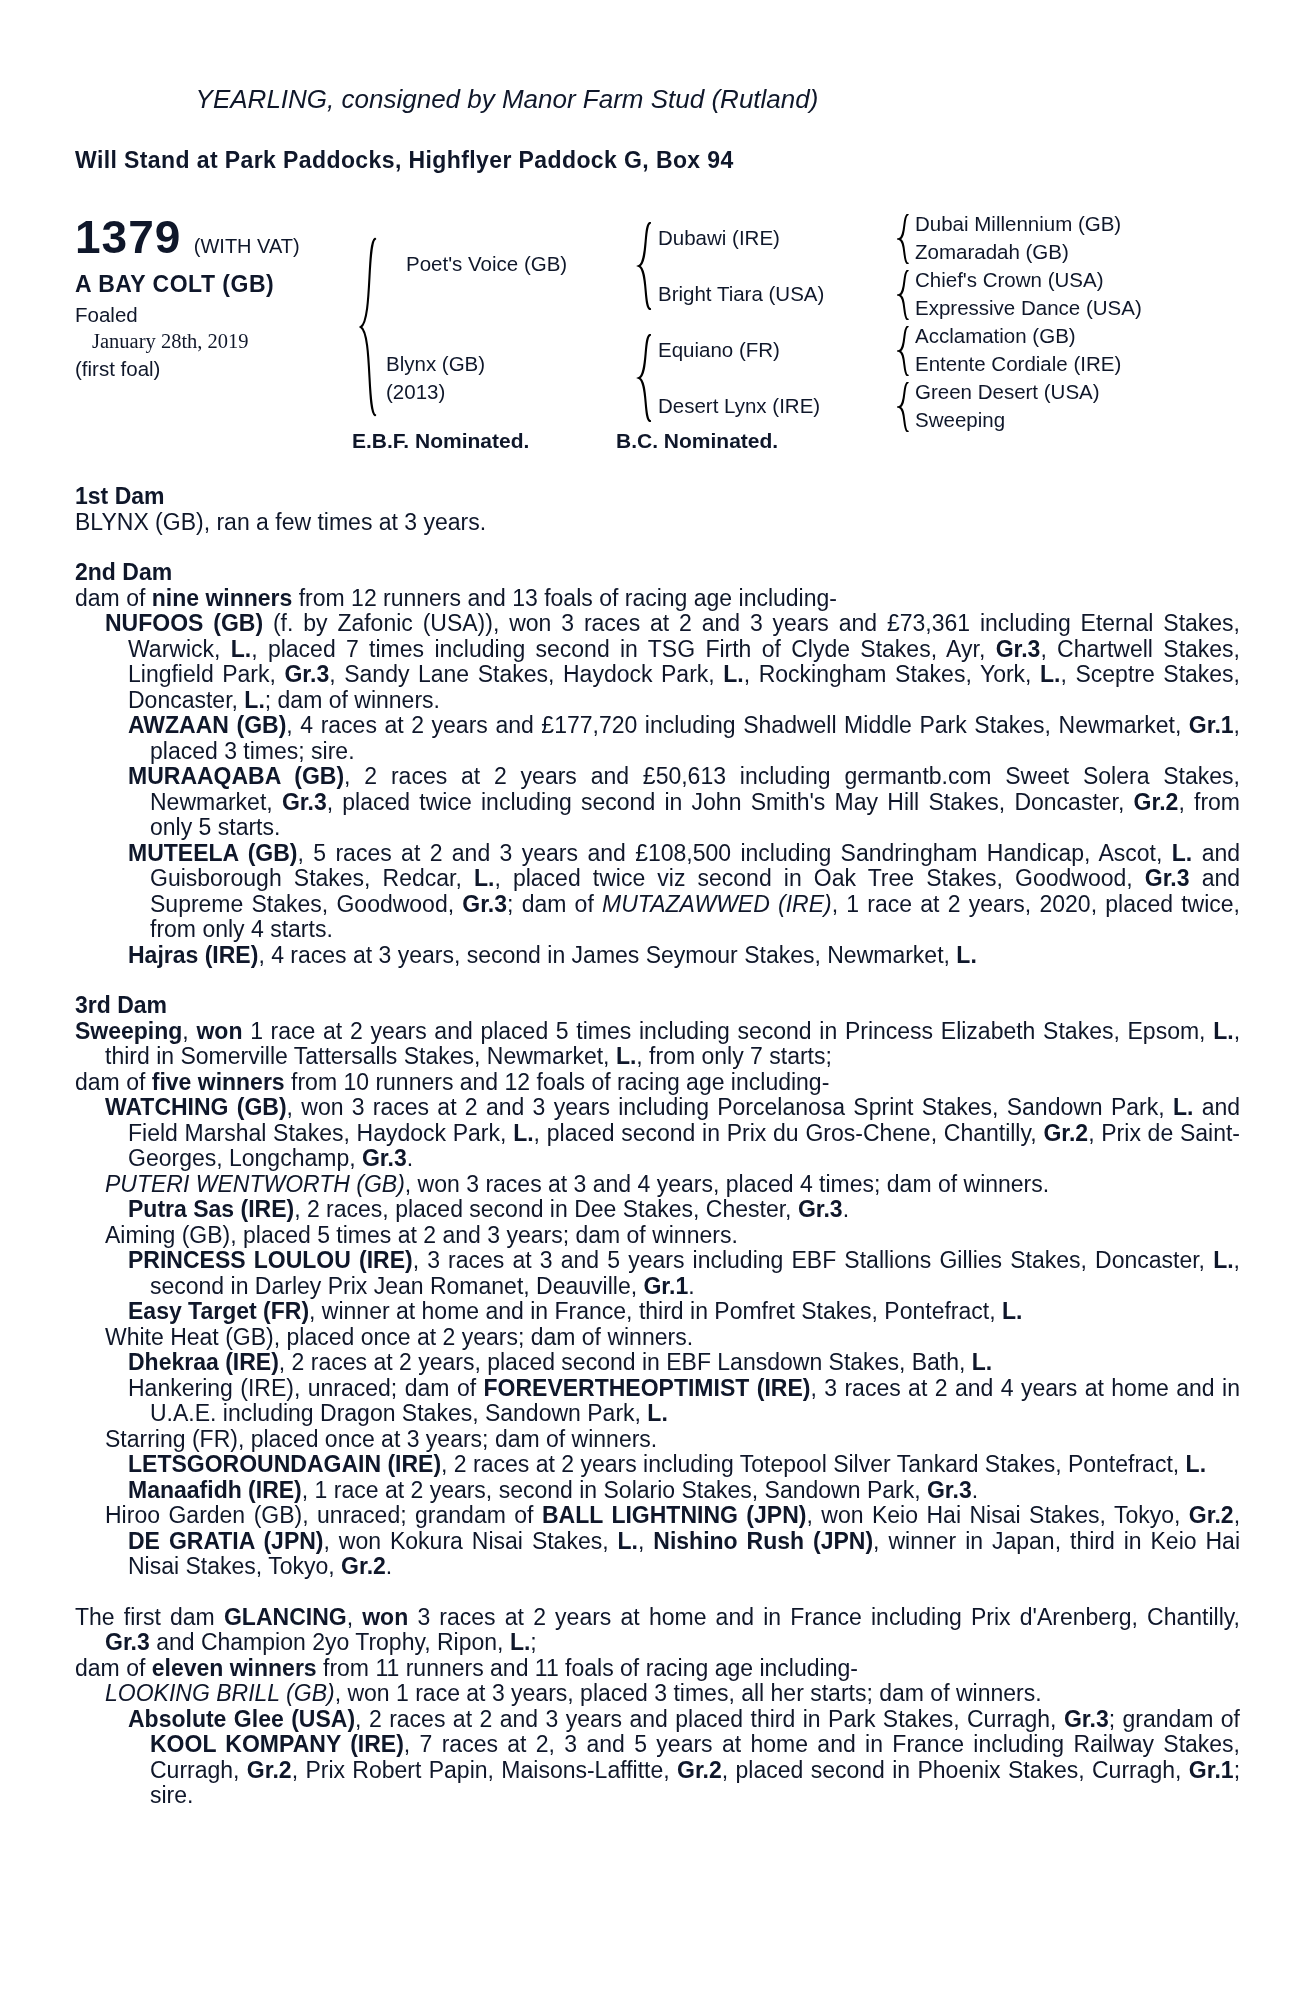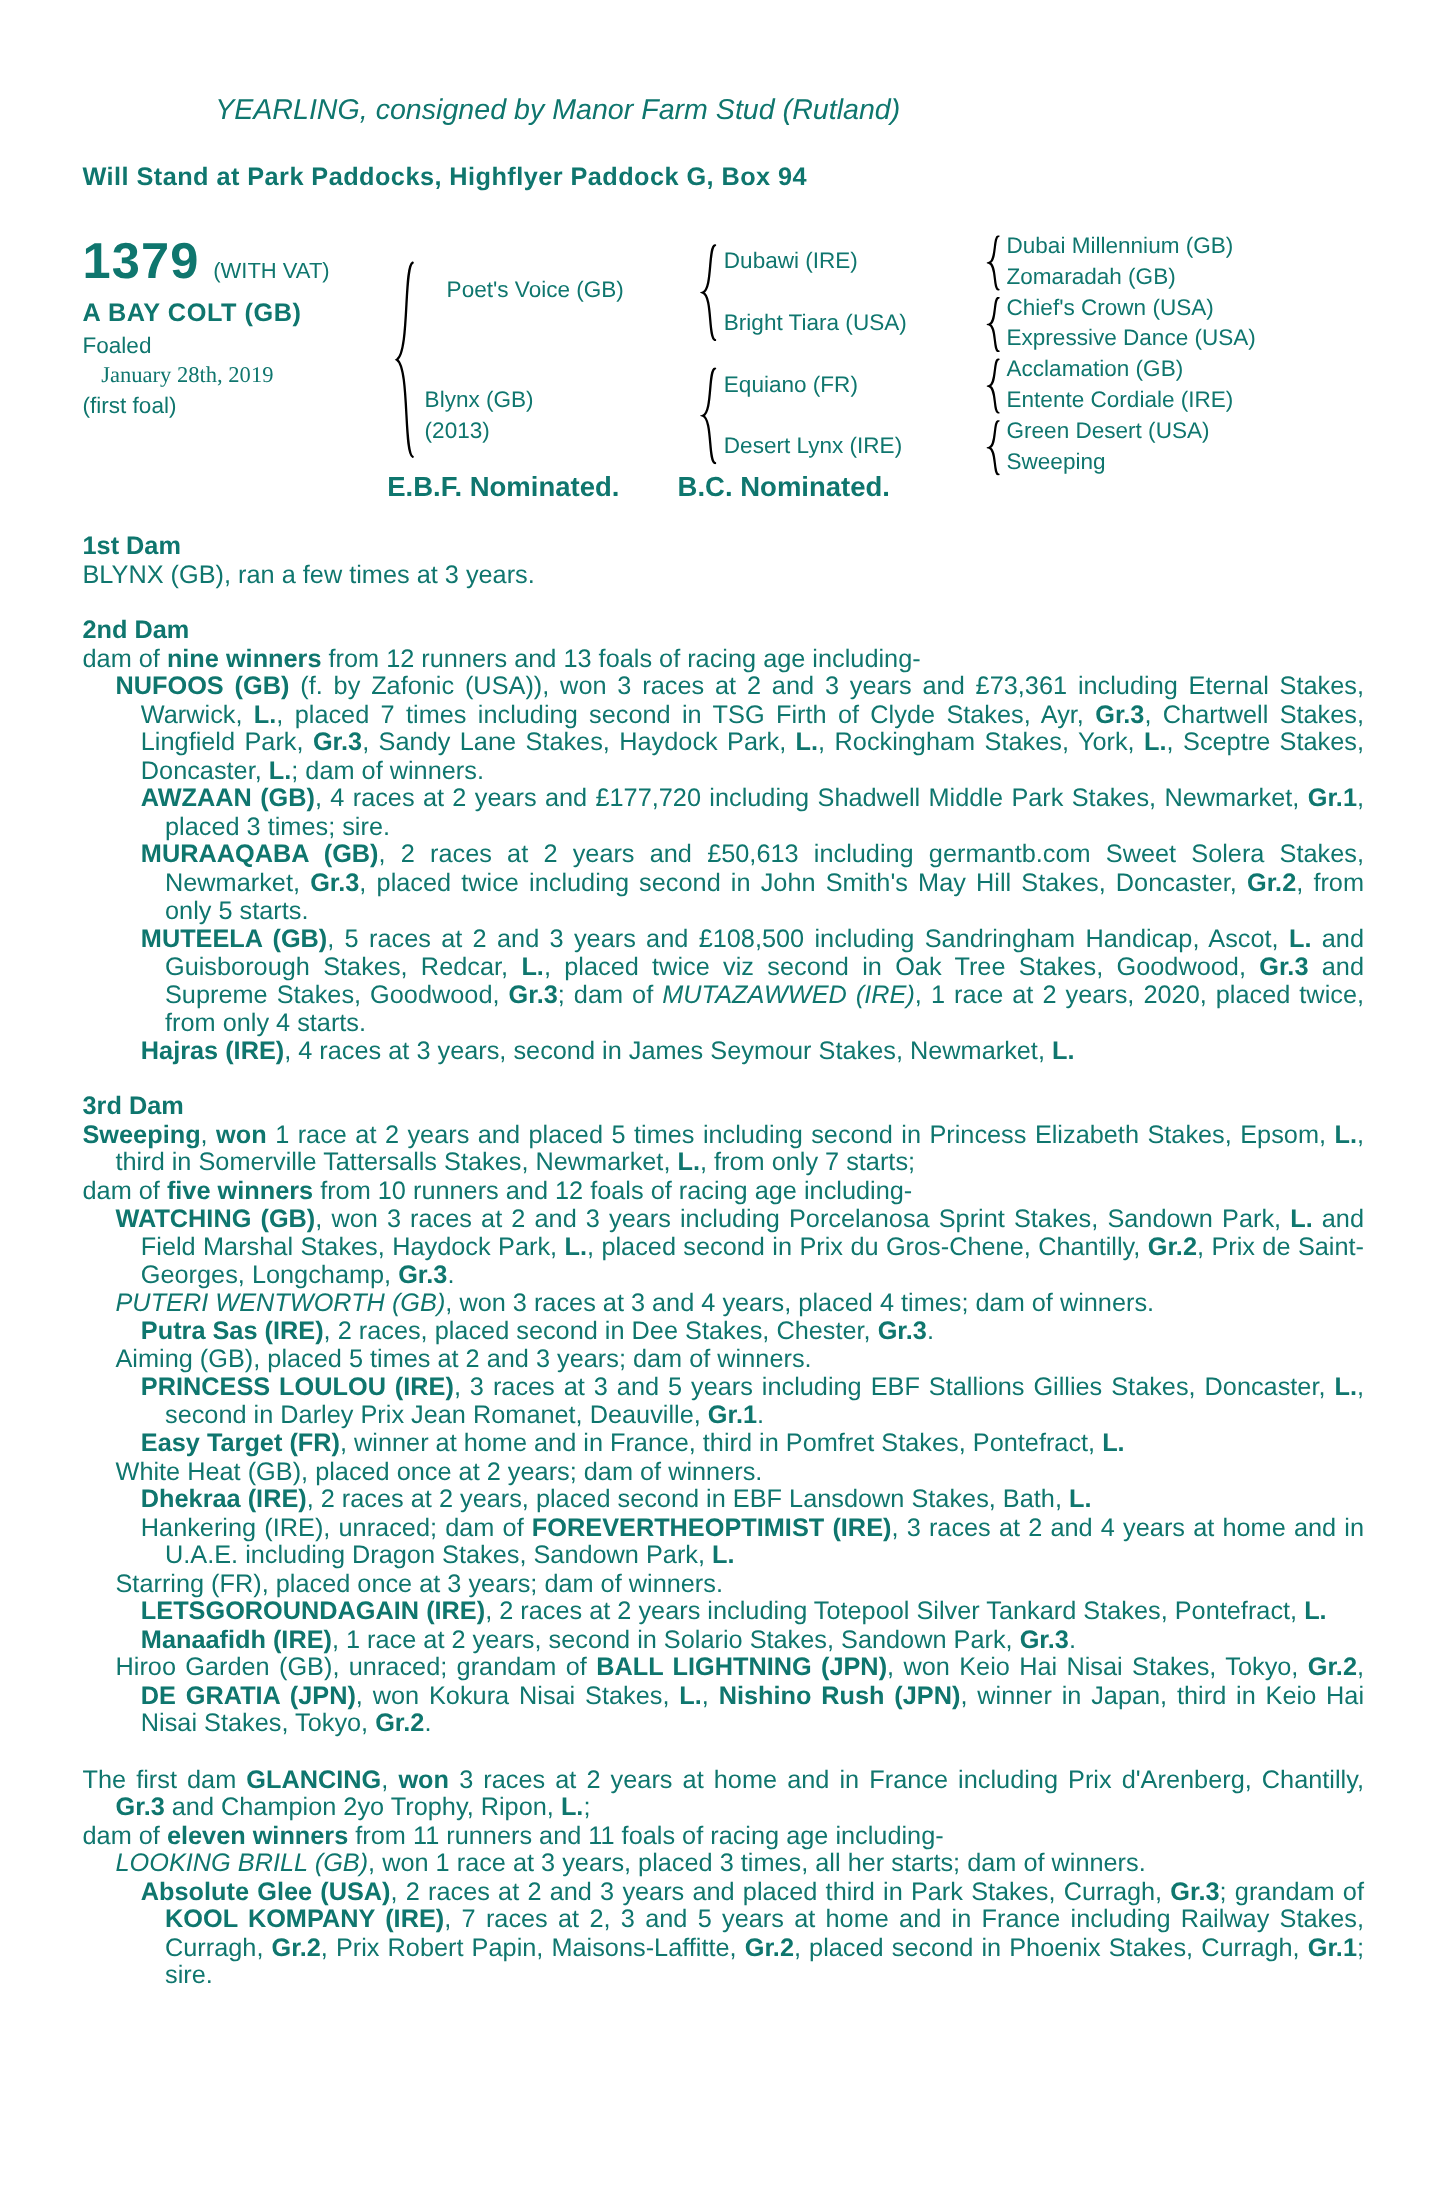--- a/index.html
+++ b/index.html
@@ -1,27 +1,27 @@
 <!DOCTYPE html>
 <html><head>
 <meta charset="utf-8">
 <style>
   html,body{margin:0;padding:0;background:#ffffff;}
-  .page{position:relative;width:1314px;height:2000px;background:#ffffff;color:#0f766e;
+  .page{position:relative;width:1314px;height:2000px;background:#ffffff;color:#0f172a;
         font-family:"Liberation Sans",sans-serif;overflow:hidden;}
   .doc-title{position:absolute;left:0;top:84px;width:1014px;text-align:center;
              font-size:26px;font-style:italic;}
   .stand-line{position:absolute;left:75px;top:147px;font-size:23px;font-weight:bold;letter-spacing:.4px;}
   .lot-line{position:absolute;left:75px;top:210px;white-space:nowrap;}
   .lot-num{font-size:46px;font-weight:bold;letter-spacing:1px;}
   .lot-vat{font-size:20px;margin-left:8px;}
   .colt-desc{position:absolute;left:75px;top:271px;font-size:23px;font-weight:bold;letter-spacing:.5px;}
   .ped-text{position:absolute;font-size:20.5px;white-space:nowrap;}
   .brace{position:absolute;}
-  .nominated{position:absolute;font-size:25px;font-weight:bold;white-space:nowrap;}
+  .nominated{position:absolute;font-size:21px;font-weight:bold;white-space:nowrap;}
   .body-text{position:absolute;left:75px;top:484px;width:1165px;font-size:23px;line-height:25.5px;}
   .section{margin-top:25px;}
   .section:first-child{margin-top:0;}
   .sec-h{font-weight:bold;}
   .para{text-align:justify;}
   .p0{padding-left:30px;text-indent:-30px;}
   .p1{padding-left:53px;text-indent:-23px;}
   .p2{padding-left:75px;text-indent:-22px;}
   .b{font-weight:bold;}
   .i{font-style:italic;}

